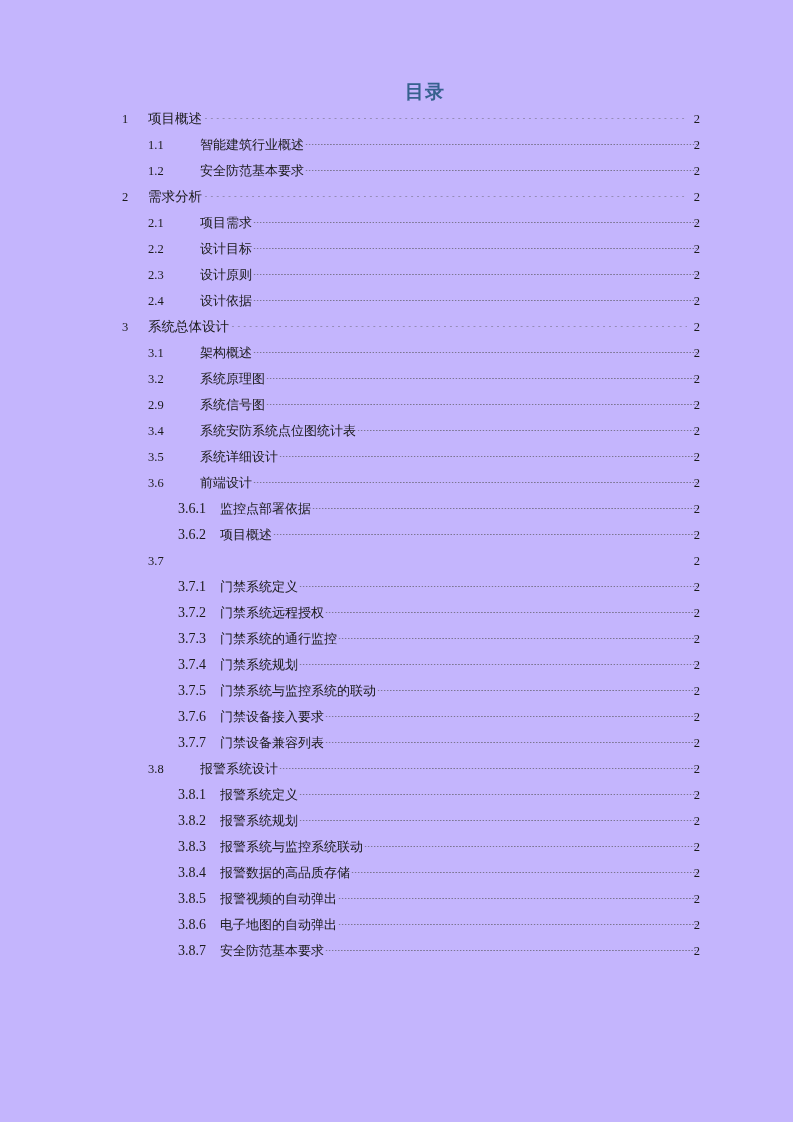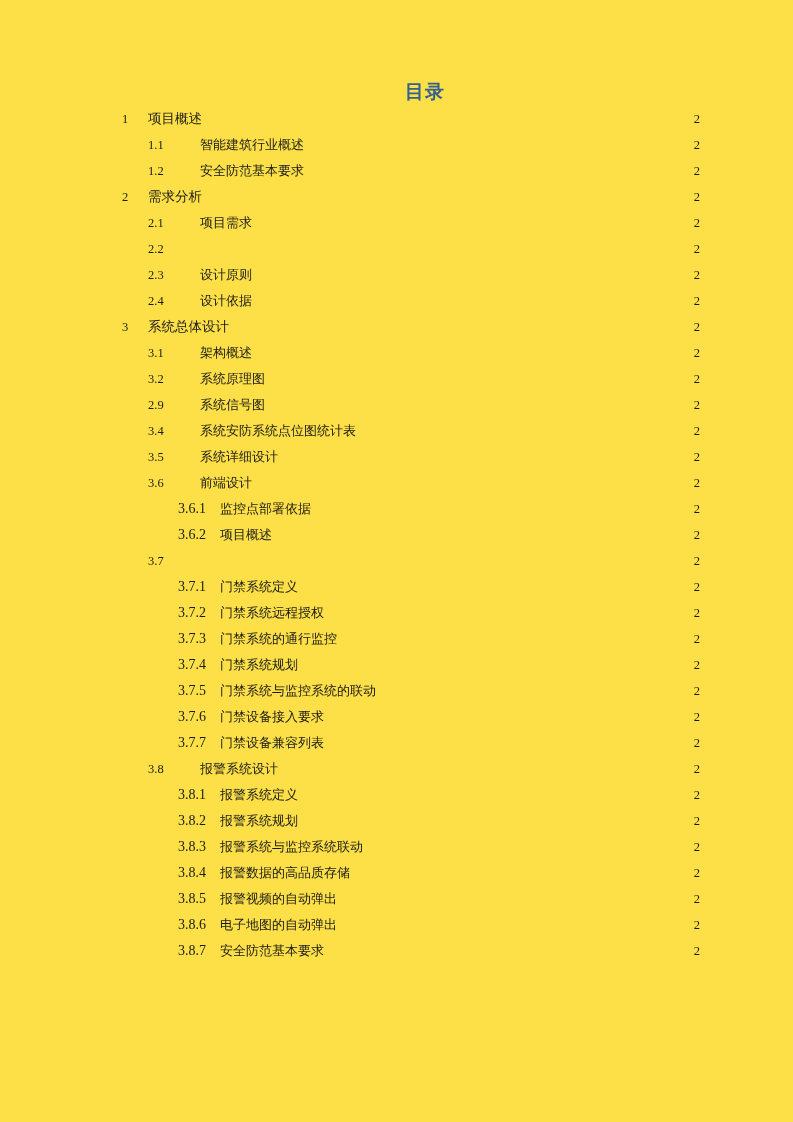--- a/index.html
+++ b/index.html
@@ -4,21 +4,21 @@
 <style>
   html, body {
     margin: 0;
     padding: 0;
     background: #ffffff;
   }
   .page {
     position: relative;
     width: 793px;
     height: 1122px;
-    background: #fde047;
+    background: #c4b5fd;
     overflow: hidden;
     font-family: "Liberation Serif", "DejaVu Serif", serif;
   }
 
   
   .toc-title {
     position: absolute;
     left: 0;
     top: 80px;
     width: 850px;
@@ -57,21 +57,20 @@
   }
 
   .ent-body {
     position: absolute;
     top: 0;
     right: 93px;   
     display: flex;
     align-items: baseline;
     width: auto;
     left: 0;
-    flex-direction: column;
   }
 
   .ent-label {
     flex: 0 0 auto;
     font-size: 13px;
     color: #1a1a1a;
     padding-right: 1px;
   }
 
   .ent-dots {
@@ -165,20 +164,24 @@
       <div class="toc-entry lvl2">
         <span class="ent-num">2.1</span>
         <span class="ent-body">
           <span class="ent-label">项目需求</span>
           <span class="ent-dots"></span>
         </span>
         <span class="ent-page">2</span>
       </div>
       <div class="toc-entry lvl2">
         <span class="ent-num">2.2</span>
+        <span class="ent-body">
+          <span class="ent-label">设计目标</span>
+          <span class="ent-dots"></span>
+        </span>
         <span class="ent-page">2</span>
       </div>
       <div class="toc-entry lvl2">
         <span class="ent-num">2.3</span>
         <span class="ent-body">
           <span class="ent-label">设计原则</span>
           <span class="ent-dots"></span>
         </span>
         <span class="ent-page">2</span>
       </div>

